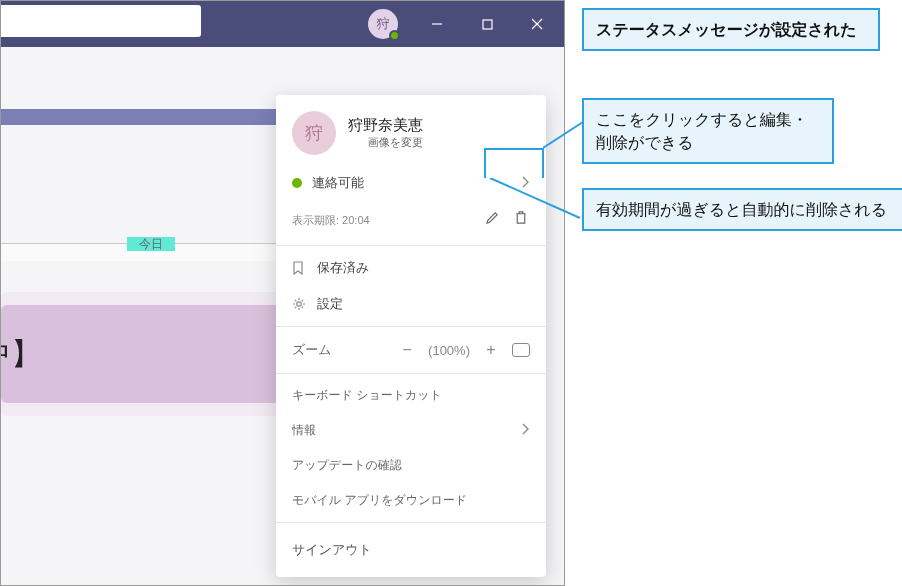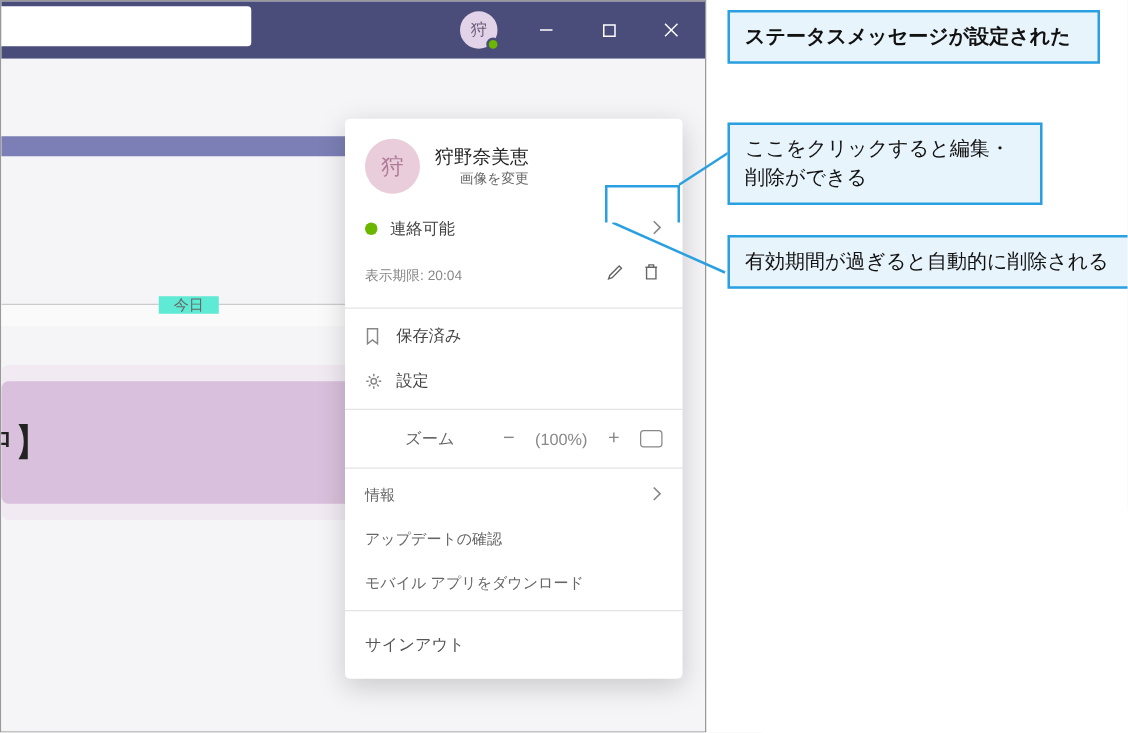--- a/index.html
+++ b/index.html
@@ -177,21 +177,20 @@
       margin-top: -18px;
       padding-right: 2px;
     }
     .icon-btn { color: #666; cursor: pointer; }
     .sep { height: 1px; background: #e4e4e4; margin: 4px 0; }
     .zoom-row {
       display: flex; align-items: flex-end;
       padding: 10px 16px;
       font-size: 13px;
       color: #666;
-      margin-left: 32px;
     }
     .zoom-controls {
       margin-left: auto;
       display:flex; align-items:center; gap:14px;
       color:#888;
     }
     .zoom-btn { cursor:pointer; font-size:16px; width:14px; text-align:center; }
     .zoom-full { width:18px; height:14px; border:1.5px solid #888; border-radius:3px; }
     .signout {
       padding: 14px 16px;
@@ -319,20 +318,23 @@
         <span>ズーム</span>
         <span class="zoom-controls">
           <span class="zoom-btn">−</span>
           <span>(100%)</span>
           <span class="zoom-btn">+</span>
           <span class="zoom-full"></span>
         </span>
       </div>
       <div class="sep"></div>
       <div class="row small">
+        <span>キーボード ショートカット</span>
+      </div>
+      <div class="row small">
         <span>情報</span>
         <span class="chev">
           <svg class="chev-svg" viewBox="0 0 8 12">
               <path d="M1 1 L6 6 L1 11" stroke="#888" stroke-width="1.4" fill="none"></path>
             </svg>
         </span>
       </div>
       <div class="row small">
         <span>アップデートの確認</span>
       </div>

